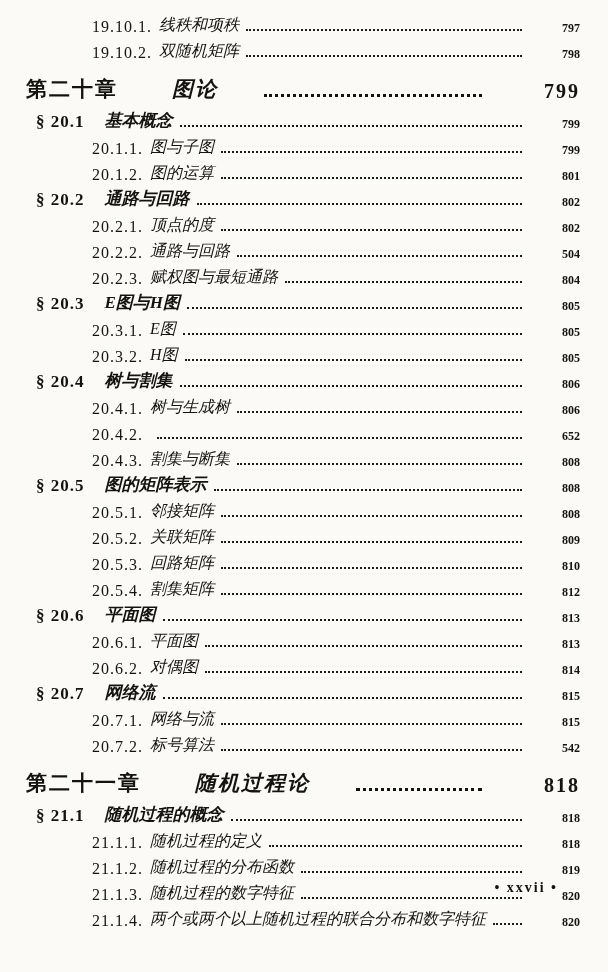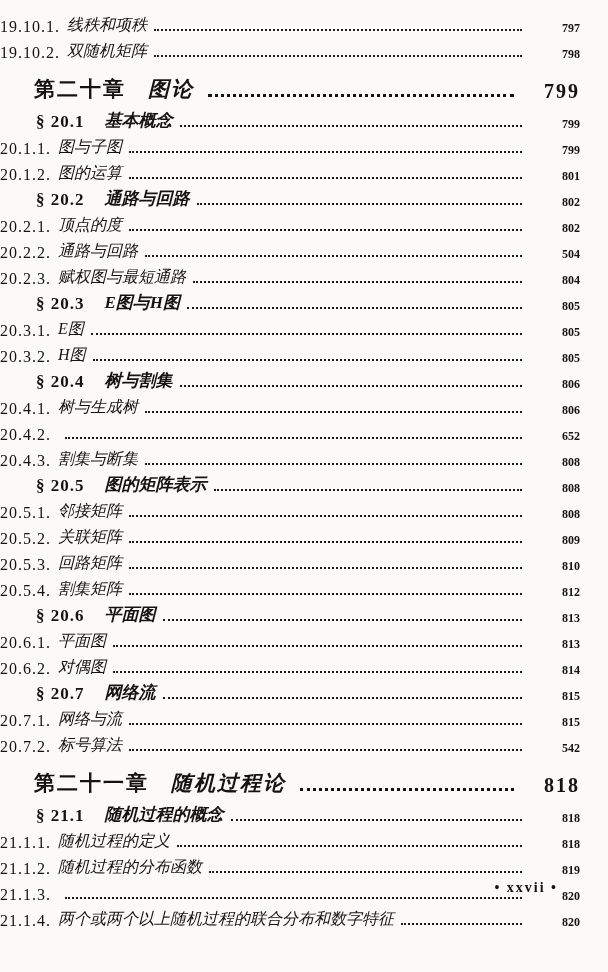--- a/index.html
+++ b/index.html
@@ -47,40 +47,42 @@
   }
   .row .page-num {
     flex: none;
     width: 50px;
     text-align: right;
     font-size: 12px;
     font-weight: 600;
   }
   
   .row.sub {
+    padding-left: 92px;
     font-size: 16px;
     font-weight: 500;
   }
   .row.sub .num { margin-right: 7px; }
   
   .row.section {
     padding-left: 36px;
     font-size: 17px;
     font-weight: 600;
   }
   .row.section .num { margin-right: 20px; }
   .row.section .leader { border-bottom: 2px dotted #1a1714; margin-bottom: 5px; }
   
   .row.chapter {
-    padding-left: 34px;
+    padding-left: 26px;
     height: 34px;
     margin-top: 7px;
     margin-bottom: 3px;
     font-size: 21px;
     font-weight: 700;
+    gap: 32px;
   }
   .row.chapter .num { margin-right: 22px; letter-spacing: 2px; }
   .row.chapter .title { letter-spacing: 2px; }
   .row.chapter .leader { border-bottom: 3px dotted #15120f; margin-bottom: 6px; margin-left: 14px; }
   .row.chapter .page-num {
     font-size: 20px;
     font-weight: 700;
     letter-spacing: 2px;
     width: 58px;
   }
@@ -284,20 +286,21 @@
     <span class="page-num">818</span>
   </div>
       <div class="row sub">
     <span class="num">21.1.2.</span>
     <span class="title">随机过程的分布函数</span>
     <span class="leader"></span>
     <span class="page-num">819</span>
   </div>
       <div class="row sub">
     <span class="num">21.1.3.</span>
+    <span class="title">随机过程的数字特征</span>
     <span class="leader"></span>
     <span class="page-num">820</span>
   </div>
       <div class="row sub">
     <span class="num">21.1.4.</span>
     <span class="title">两个或两个以上随机过程的联合分布和数字特征</span>
     <span class="leader"></span>
     <span class="page-num">820</span>
   </div>
     </div>

